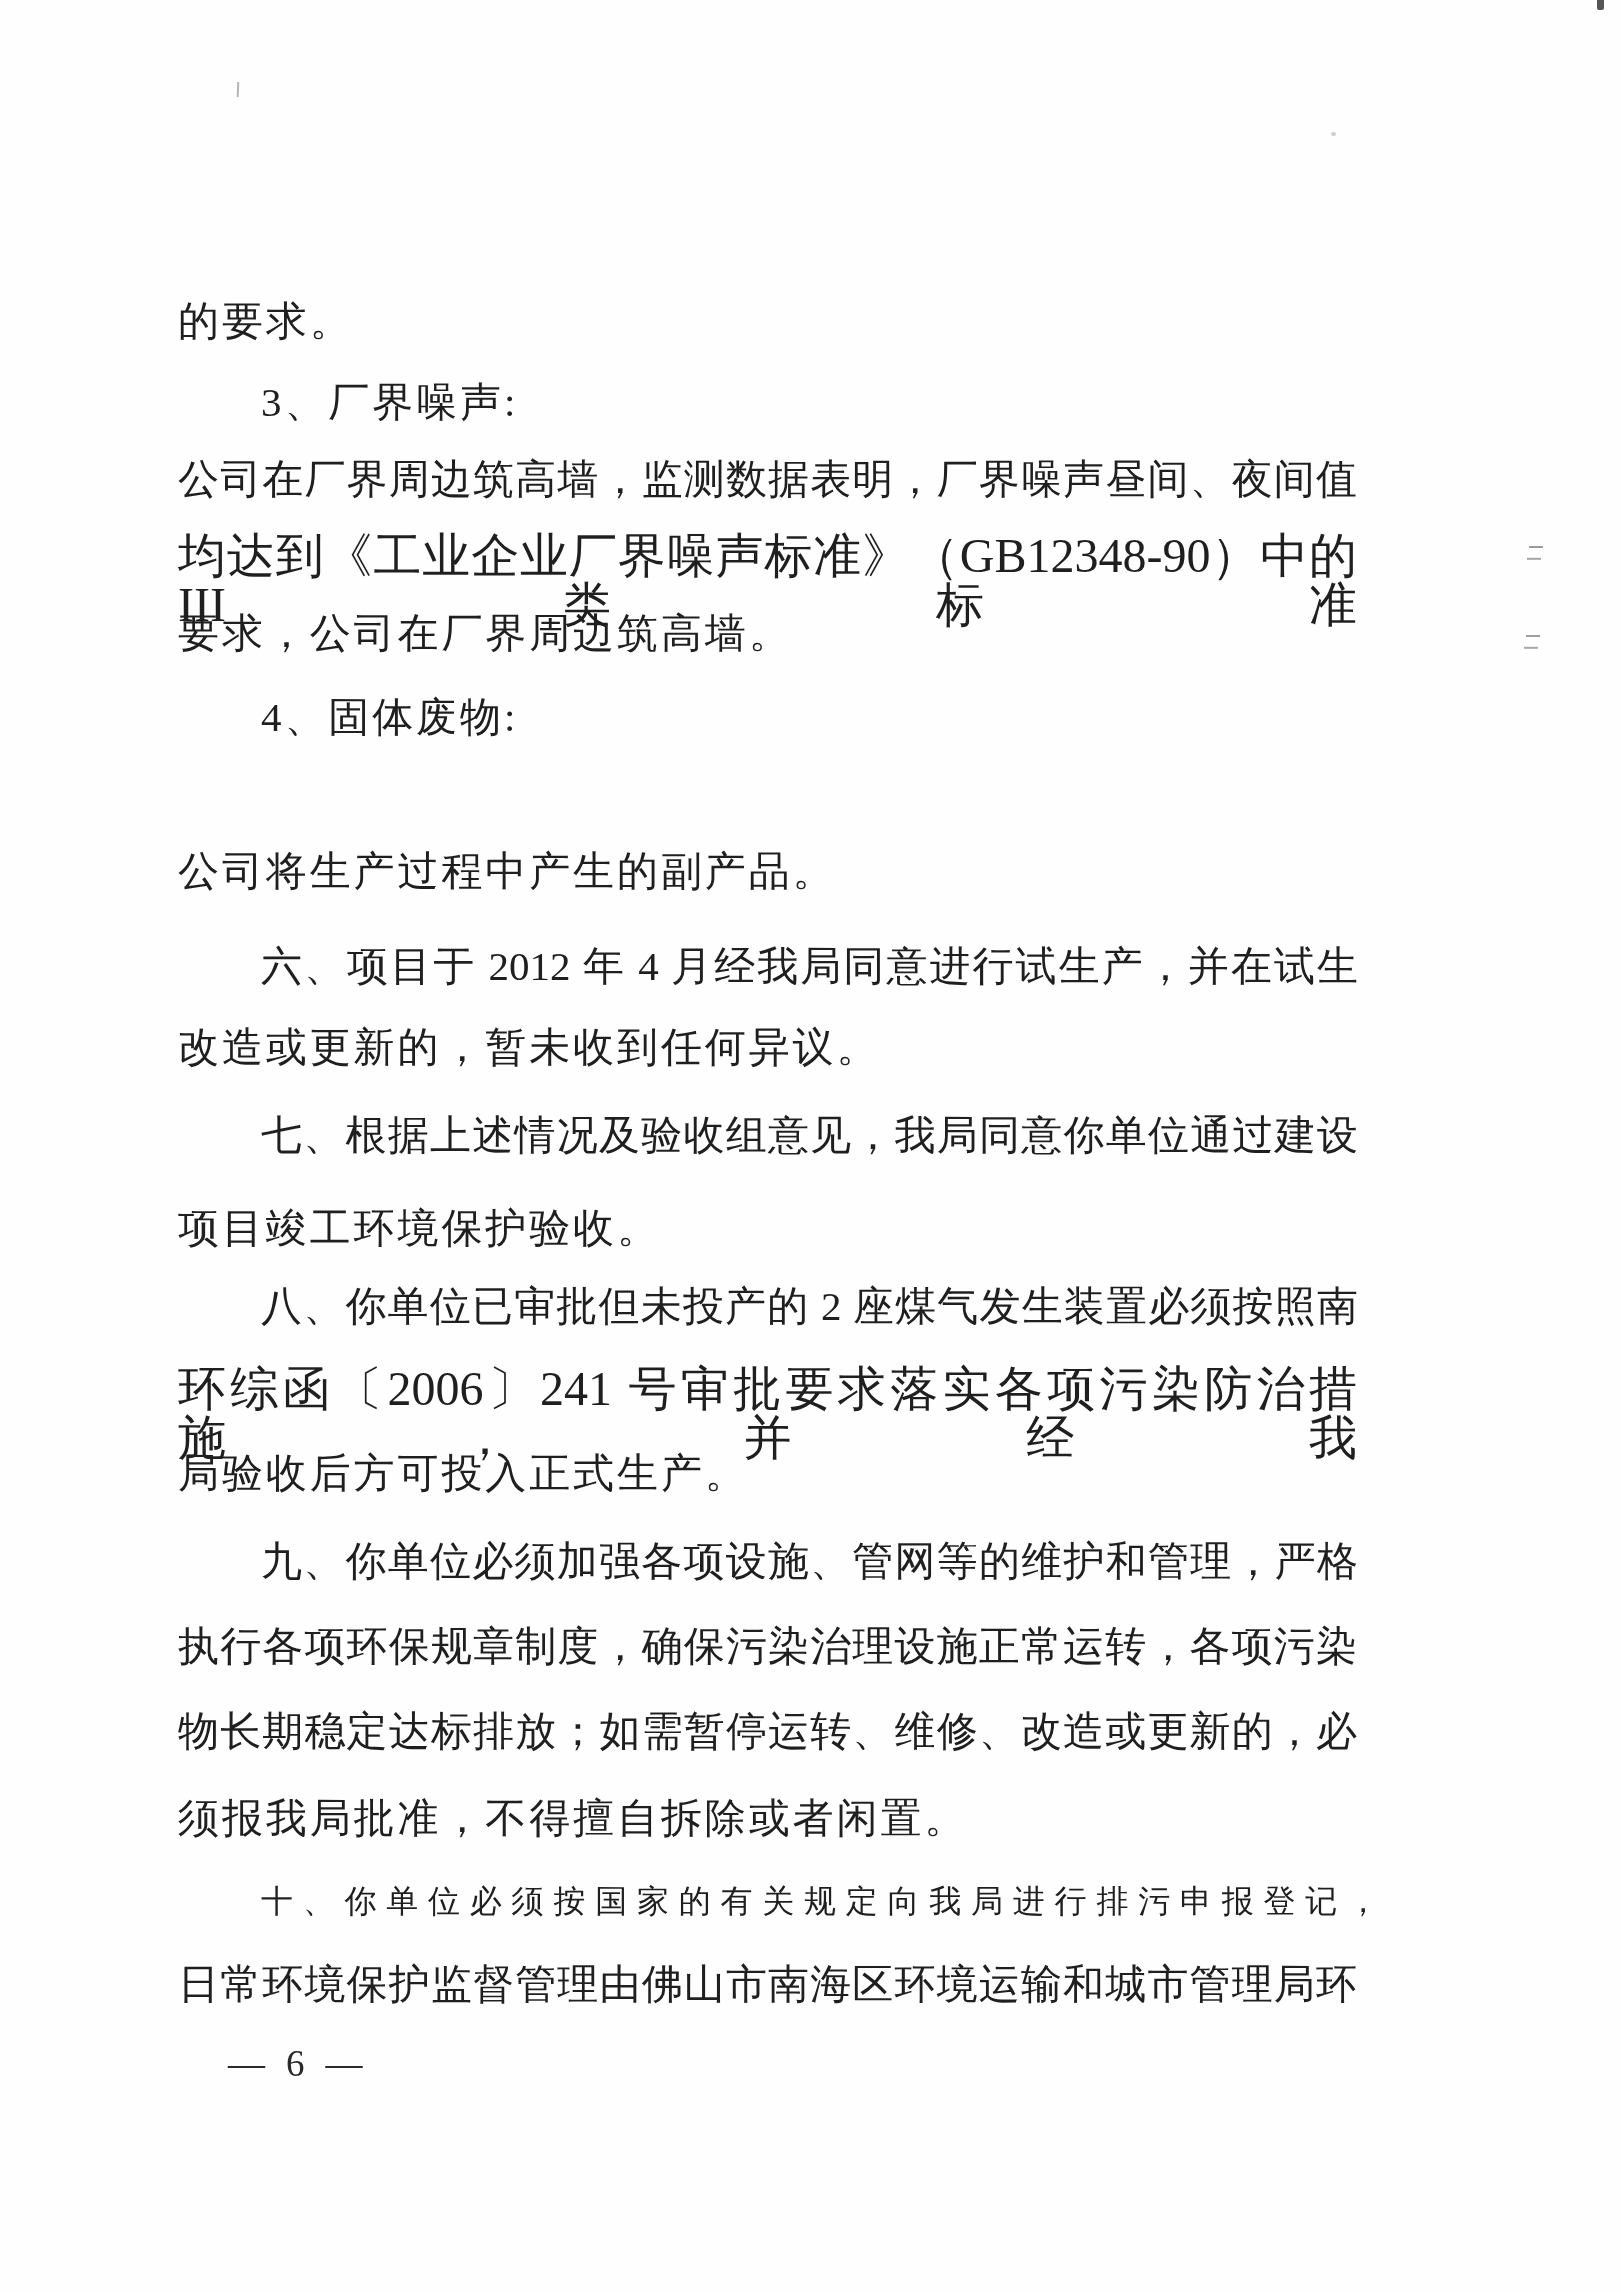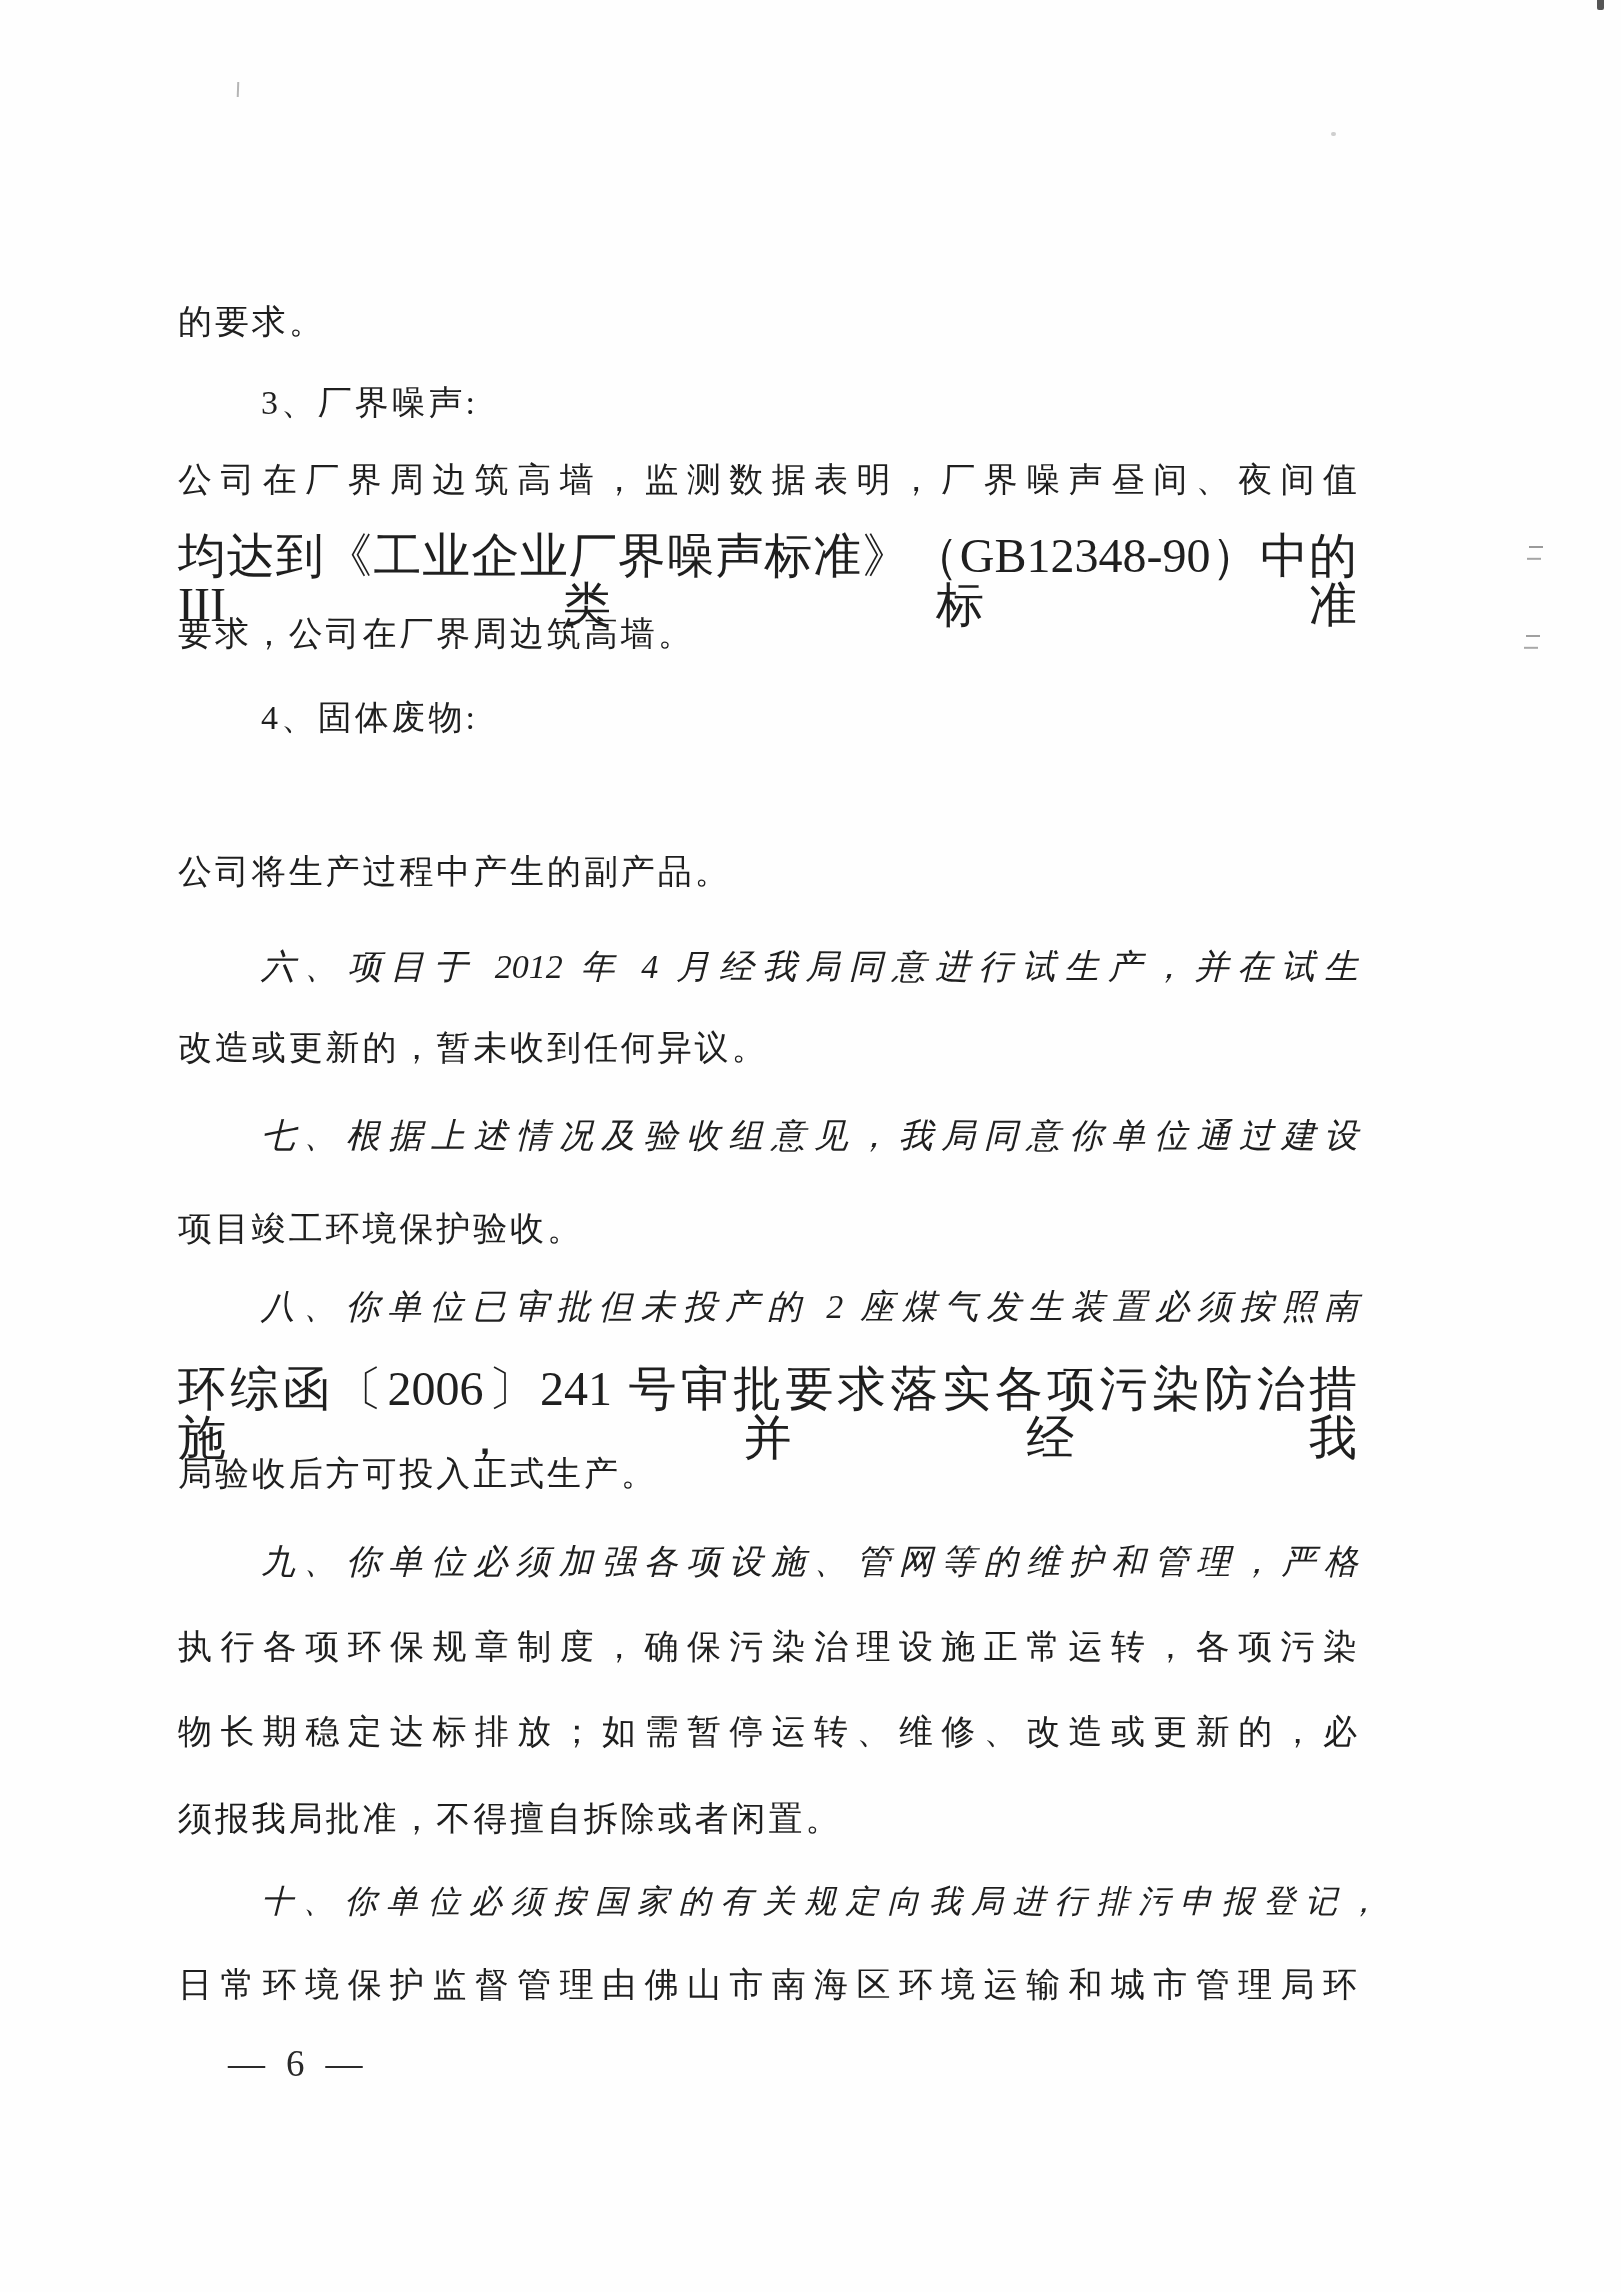--- a/index.html
+++ b/index.html
@@ -12,21 +12,21 @@
     width: 1621px;
     height: 2293px;
     background: #fefefe;
     overflow: hidden;
     font-family: "Liberation Serif", "DejaVu Serif", serif;
     color: #1f1f1f;
   }
   .line {
     position: absolute;
     left: 178px;
-    font-size: 34px;
+    font-size: 41px;
     line-height: 49px;
     white-space: nowrap;
     letter-spacing: 2.9px;
   }
   
   .just {
     width: 1179px;
     letter-spacing: 0;
     white-space: normal;
     text-align: justify;
@@ -34,21 +34,20 @@
   }
   
   .indent { left: 261px; }
   .just-indent {
     left: 261px;
     width: 1097px;
     letter-spacing: 0;
     white-space: normal;
     text-align: justify;
     text-align-last: justify;
-    font-style: italic;
   }
   
   .f40 { font-size: 48px; }
   .l20 {
     width: 1117px;
     font-size: 32px;
     letter-spacing: -1px;
   }
   .page-num {
     position: absolute;

